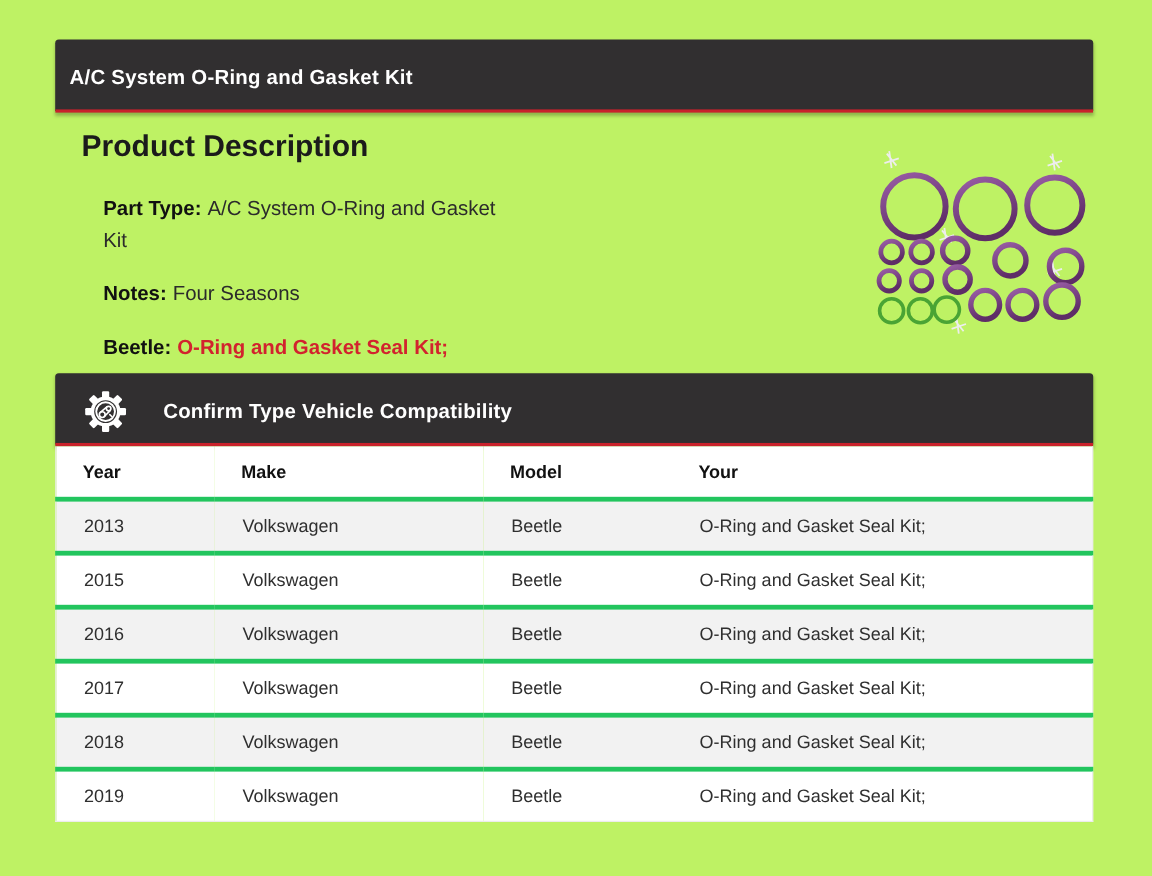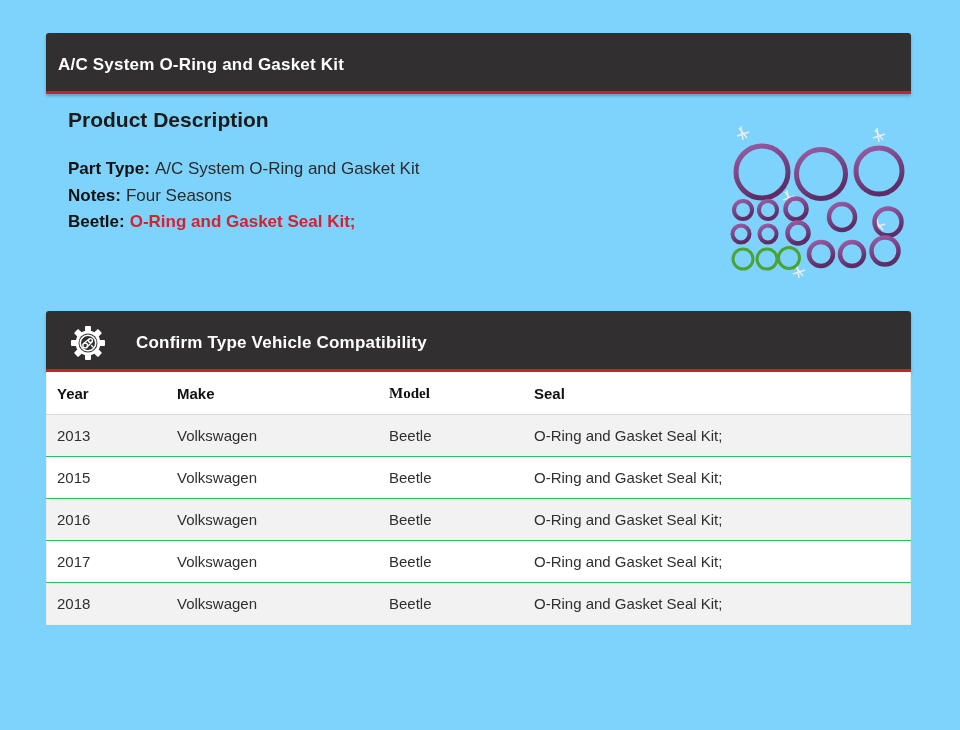--- a/index.html
+++ b/index.html
@@ -1,64 +1,64 @@
 <!DOCTYPE html>
 <html><head>
 <meta charset="utf-8">
 <style>
   html,body{margin:0;padding:0;background:#ffffff;}
   body{font-family:"Liberation Sans","DejaVu Sans",sans-serif;}
-  .page{position:relative;width:960px;height:730px;background:#7dd3fc;overflow:hidden;}
+  .page{position:relative;width:960px;height:730px;background:#bef264;overflow:hidden;}
 
   .card{position:absolute;left:46px;width:865px;}
   .card-product{top:33px;}
   .card-compat{top:311px;}
 
   .bar{
     height:53px;background:#312f30;border-bottom:3px solid #c9222b;
     border-radius:3px 3px 0 0;display:flex;align-items:center;
     padding-top:5px;box-sizing:content-box;
     box-shadow:0 2px 3px rgba(0,0,0,0.25);
   }
   .bar .bar-title{
     color:#ffffff;font-size:17px;font-weight:bold;letter-spacing:.2px;
   }
   .card-product .bar .bar-title{padding-left:12px;}
 
   .product-body{position:relative;height:214px;}
   .section-title{
-    margin:14px 0 24px 22px;font-size:21px;font-weight:bold;color:#1b1b1b;
+    margin:14px 0 24px 22px;font-size:25px;font-weight:bold;color:#1b1b1b;
   }
   .fields{margin-left:22px;width:380px;font-size:17px;line-height:26.5px;color:#2b2b2b;}
-  .fields p{margin:0;}
+  .fields p{margin:18px;}
   .lbl{font-weight:bold;color:#111;margin-right:5px;}
   .red-note{font-weight:bold;color:#d2232e;}
 
   .product-image{position:absolute;left:679px;top:12px;}
   .wm{fill:none;stroke:#ededed;stroke-width:1.5;}
 
   .gear-wrap{margin-left:24px;display:flex;align-items:center;}
   .compat-title{margin-left:30px;}
 
   table.compat{
     width:100%;border-collapse:collapse;font-size:15px;color:#2f2f2f;
     border:1px solid #ececec;border-top:none;
   }
   table.compat th{
     text-align:left;font-weight:bold;color:#111;height:42px;
-    padding:0 0 0 10px;background:#fff;border-bottom:1px solid #dcdcdc;
+    padding:0 0 0 22px;background:#fff;border-bottom:1px solid #dcdcdc;
   }
   table.compat td{
-    height:41px;padding:0 0 0 10px;border-top:1px solid #22c55e;
+    height:41px;padding:0 0 0 23px;border-top:4px solid #22c55e;
   }
   table.compat tbody tr:nth-child(odd){background:#f2f2f2;}
   table.compat tbody tr:nth-child(even){background:#ffffff;}
   .col-year{width:110px;}
   .col-make{width:202px;}
-  .col-model{width:135px;font-family:Liberation Serif, serif;}
+  .col-model{width:135px;}
 </style>
 </head>
 <body>
 
 <div class="page">
 
   <div class="card card-product">
     <div class="bar">
       <span class="bar-title">A/C System O-Ring and Gasket Kit</span>
     </div>
@@ -147,21 +147,21 @@
       </span>
       <span class="bar-title compat-title">Confirm Type Vehicle Compatibility</span>
     </div>
 
     <table class="compat">
       <thead>
         <tr>
           <th class="col-year">Year</th>
           <th class="col-make">Make</th>
           <th class="col-model">Model</th>
-          <th class="col-notes">Seal</th>
+          <th class="col-notes">Your</th>
         </tr>
       </thead>
       <tbody>
           <tr>
             <td>2013</td>
             <td>Volkswagen</td>
             <td>Beetle</td>
             <td>O-Ring and Gasket Seal Kit;</td>
           </tr>
           <tr>
@@ -181,17 +181,23 @@
             <td>Volkswagen</td>
             <td>Beetle</td>
             <td>O-Ring and Gasket Seal Kit;</td>
           </tr>
           <tr>
             <td>2018</td>
             <td>Volkswagen</td>
             <td>Beetle</td>
             <td>O-Ring and Gasket Seal Kit;</td>
           </tr>
+          <tr>
+            <td>2019</td>
+            <td>Volkswagen</td>
+            <td>Beetle</td>
+            <td>O-Ring and Gasket Seal Kit;</td>
+          </tr>
         </tbody>
     </table>
   </div>
 
 </div>
 
 </body></html>

